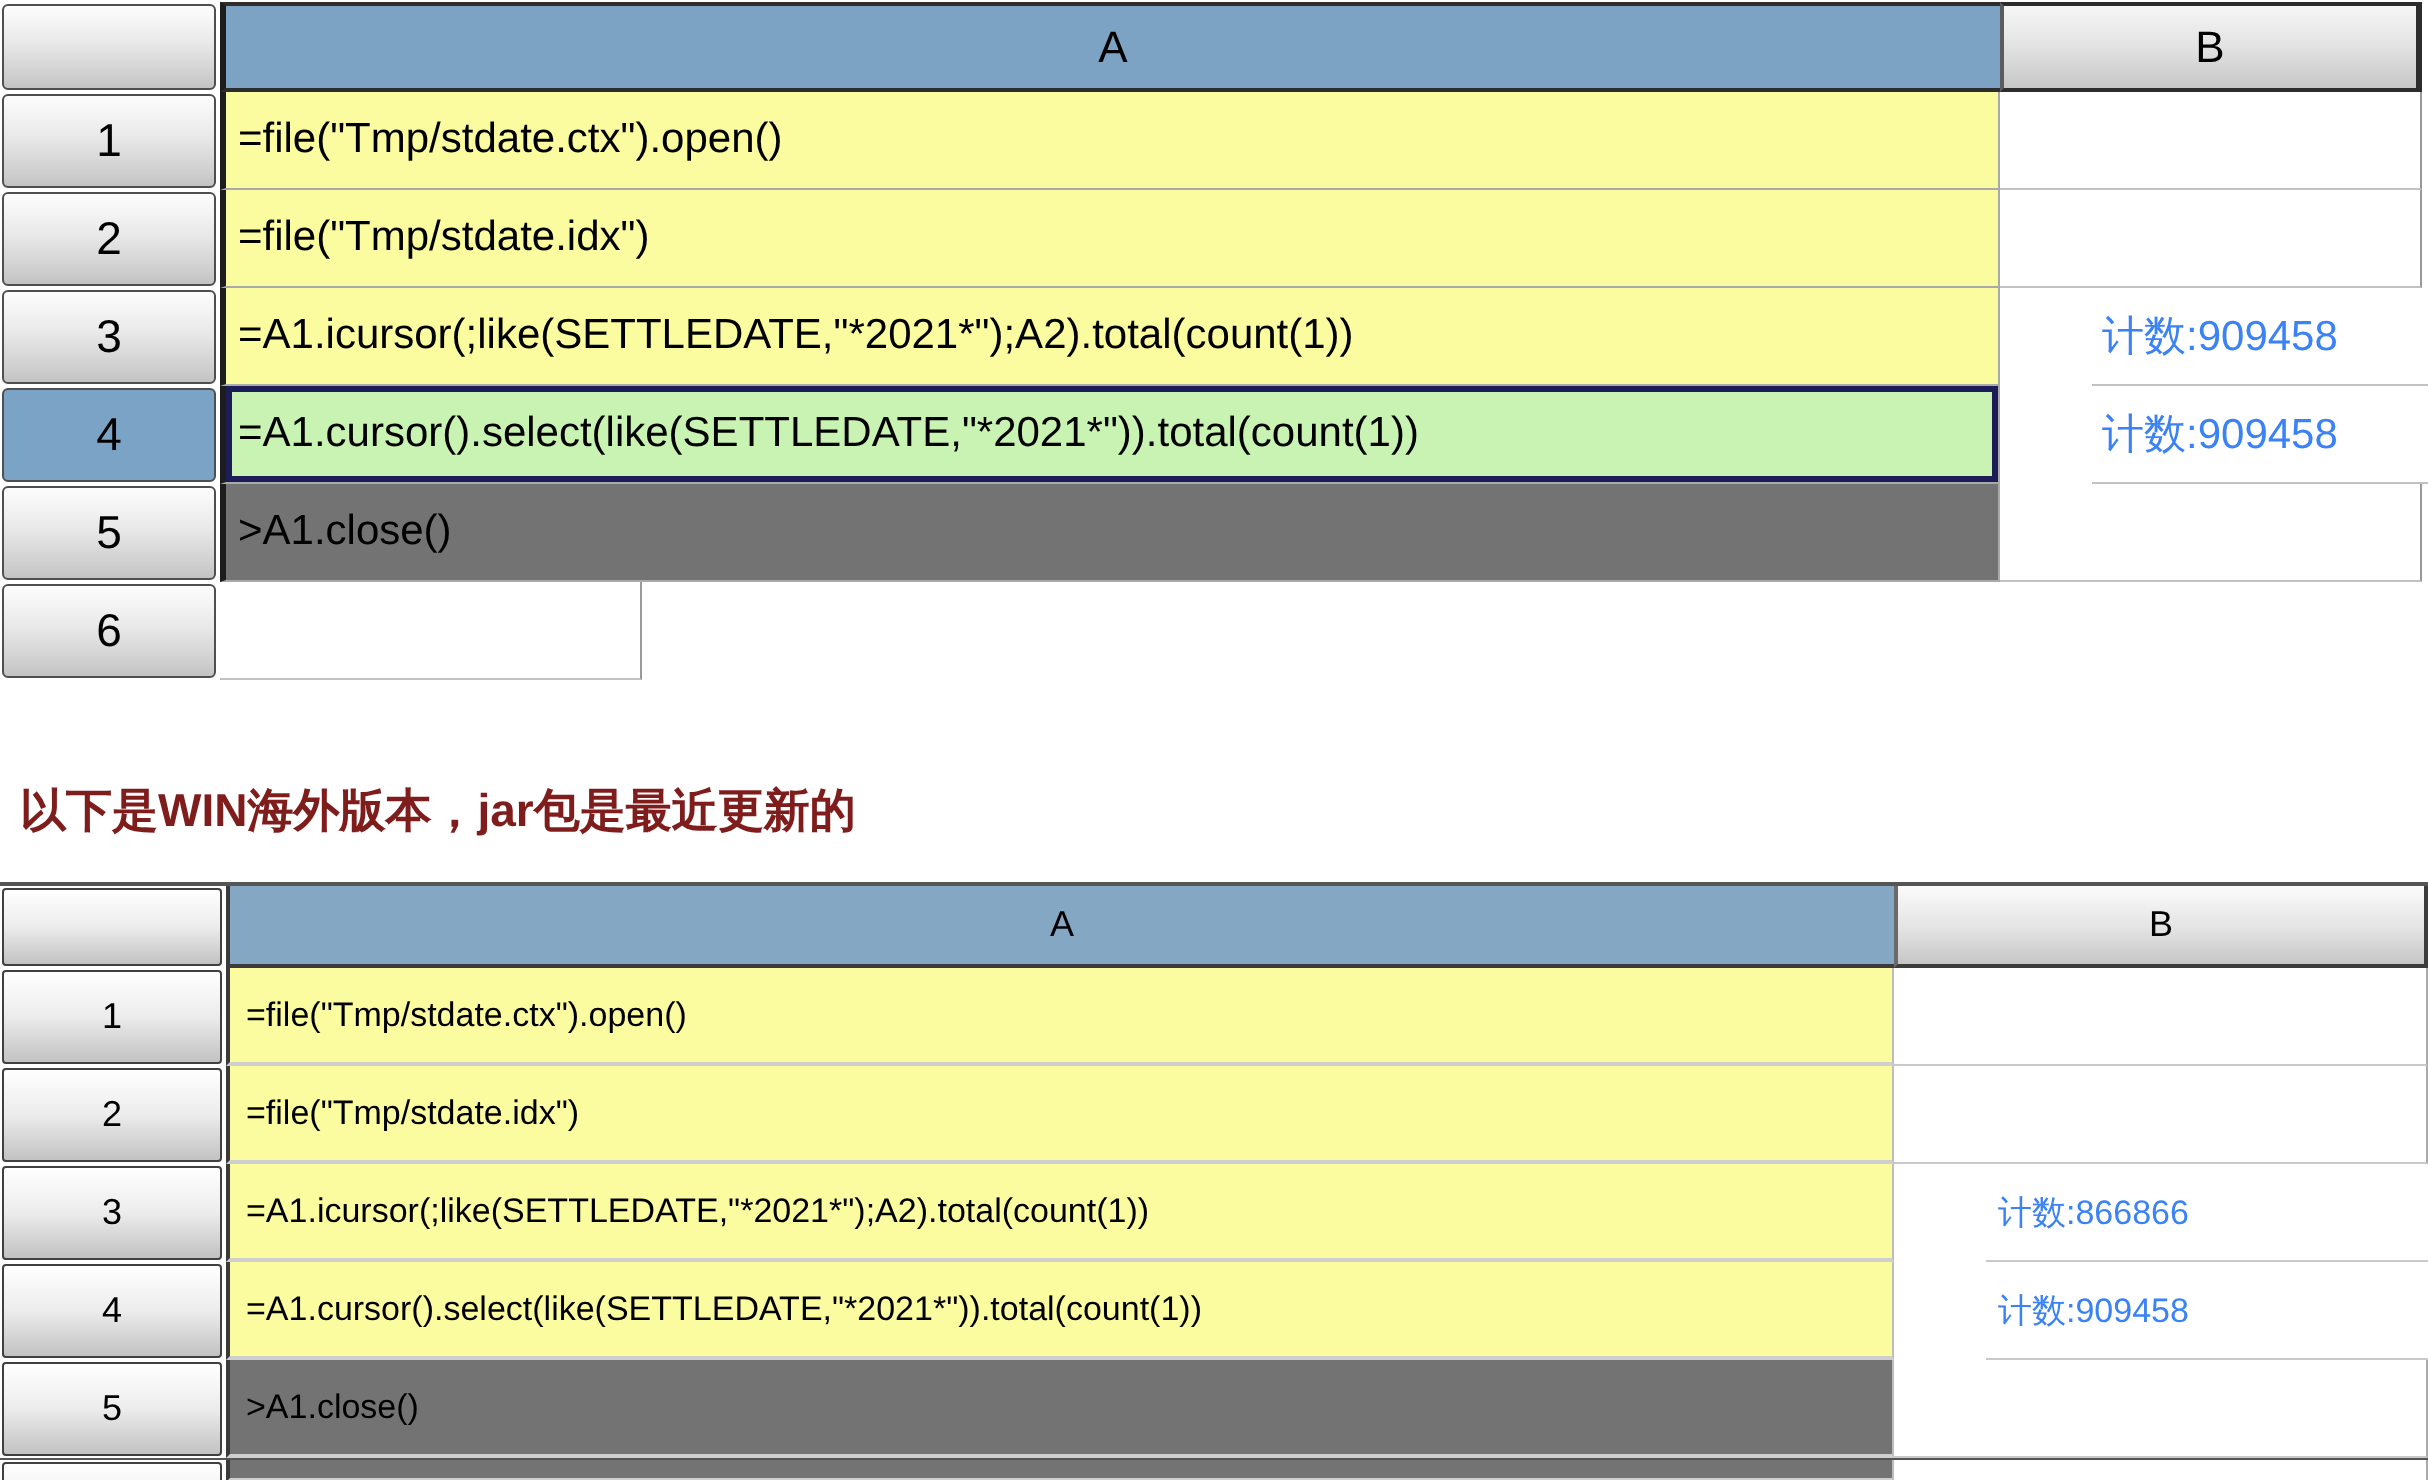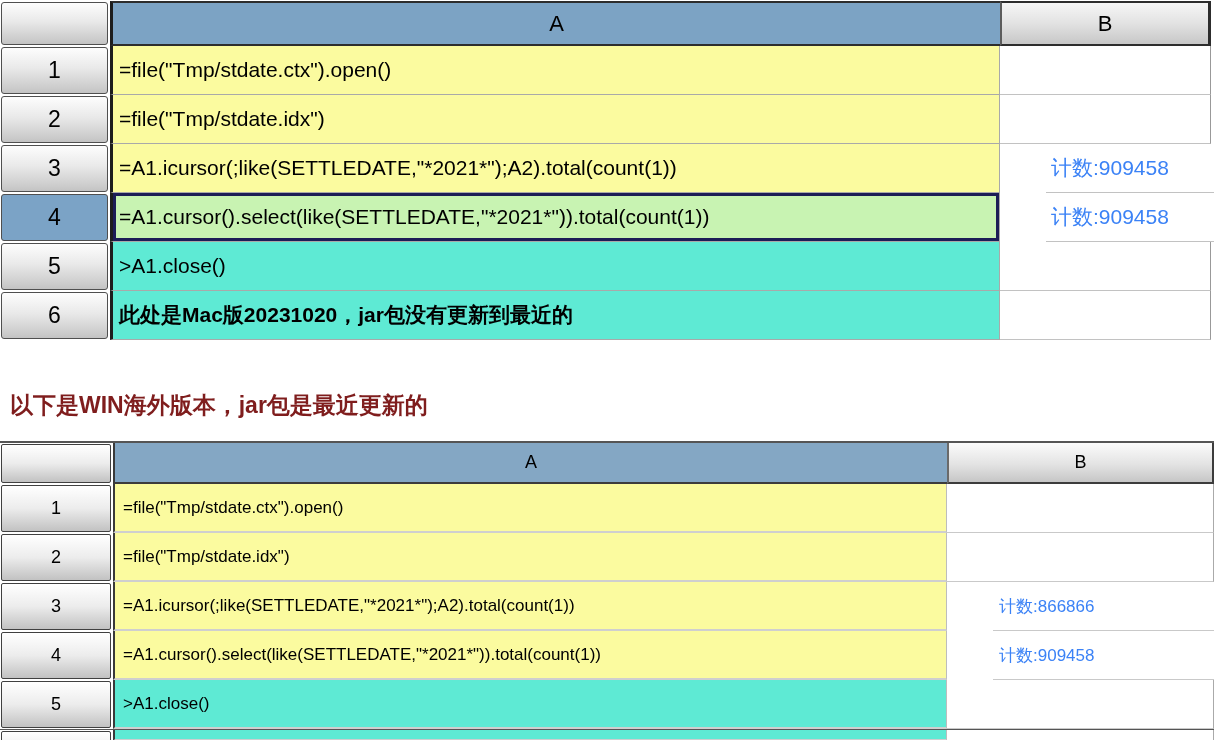--- a/index.html
+++ b/index.html
@@ -39,21 +39,21 @@
       font-size:17px;color:#000;border-left:2px solid #3a3a3a;border-bottom:2px solid #cfcfcf;
       border-right:1px solid #bdbdbd;white-space:nowrap;overflow:hidden;}
   .w .cb{box-sizing:border-box;width:267px;display:flex;align-items:center;padding-left:6px;
       font-size:17px;border-bottom:1px solid #c9c9c9;border-right:1px solid #aaa;
       background:#fff;white-space:nowrap;overflow:hidden;}
   .w .row{height:49px;}
   .w .row.hdr{height:41px;}
   .w .row.cut{height:11px;overflow:hidden;}
   
   .yellow{background:#fbfb9f;}
-  .white{background:#5eead4;}
+  .white{background:#737373;}
   .selcell{background:#c8f3b2 !important;box-shadow:inset 0 0 0 3px #1c1d56;}
   .boldnote{font-weight:bold;font-size:22px;}
   .magenta{color:#3b82f6;margin-left:46px;}
   
   .divider{position:absolute;left:10px;top:390px;font-weight:bold;font-size:23px;color:#7f1d1d;}
 </style>
 </head>
 <body>
 
 <div class="sheet t" style="top:1px;">
@@ -82,21 +82,20 @@
     <div class="ca selcell">=A1.cursor().select(like(SETTLEDATE,"*2021*")).total(count(1))</div>
     <div class="cb magenta">计数:909458</div>
   </div>
   <div class="row">
     <div class="rh">5</div>
     <div class="ca white">&gt;A1.close()</div>
     <div class="cb"></div>
   </div>
   <div class="row">
     <div class="rh">6</div>
-    <div class="ca white boldnote">此处是Mac版20231020，jar包没有更新到最近的</div>
     <div class="cb"></div>
   </div>
 </div>
 
 <div class="divider">以下是WIN海外版本，jar包是最近更新的</div>
 
 <div class="sheet w" style="top:441px;">
   <div class="row hdr">
     <div class="rh"></div>
     <div class="hdr-a">A</div>

